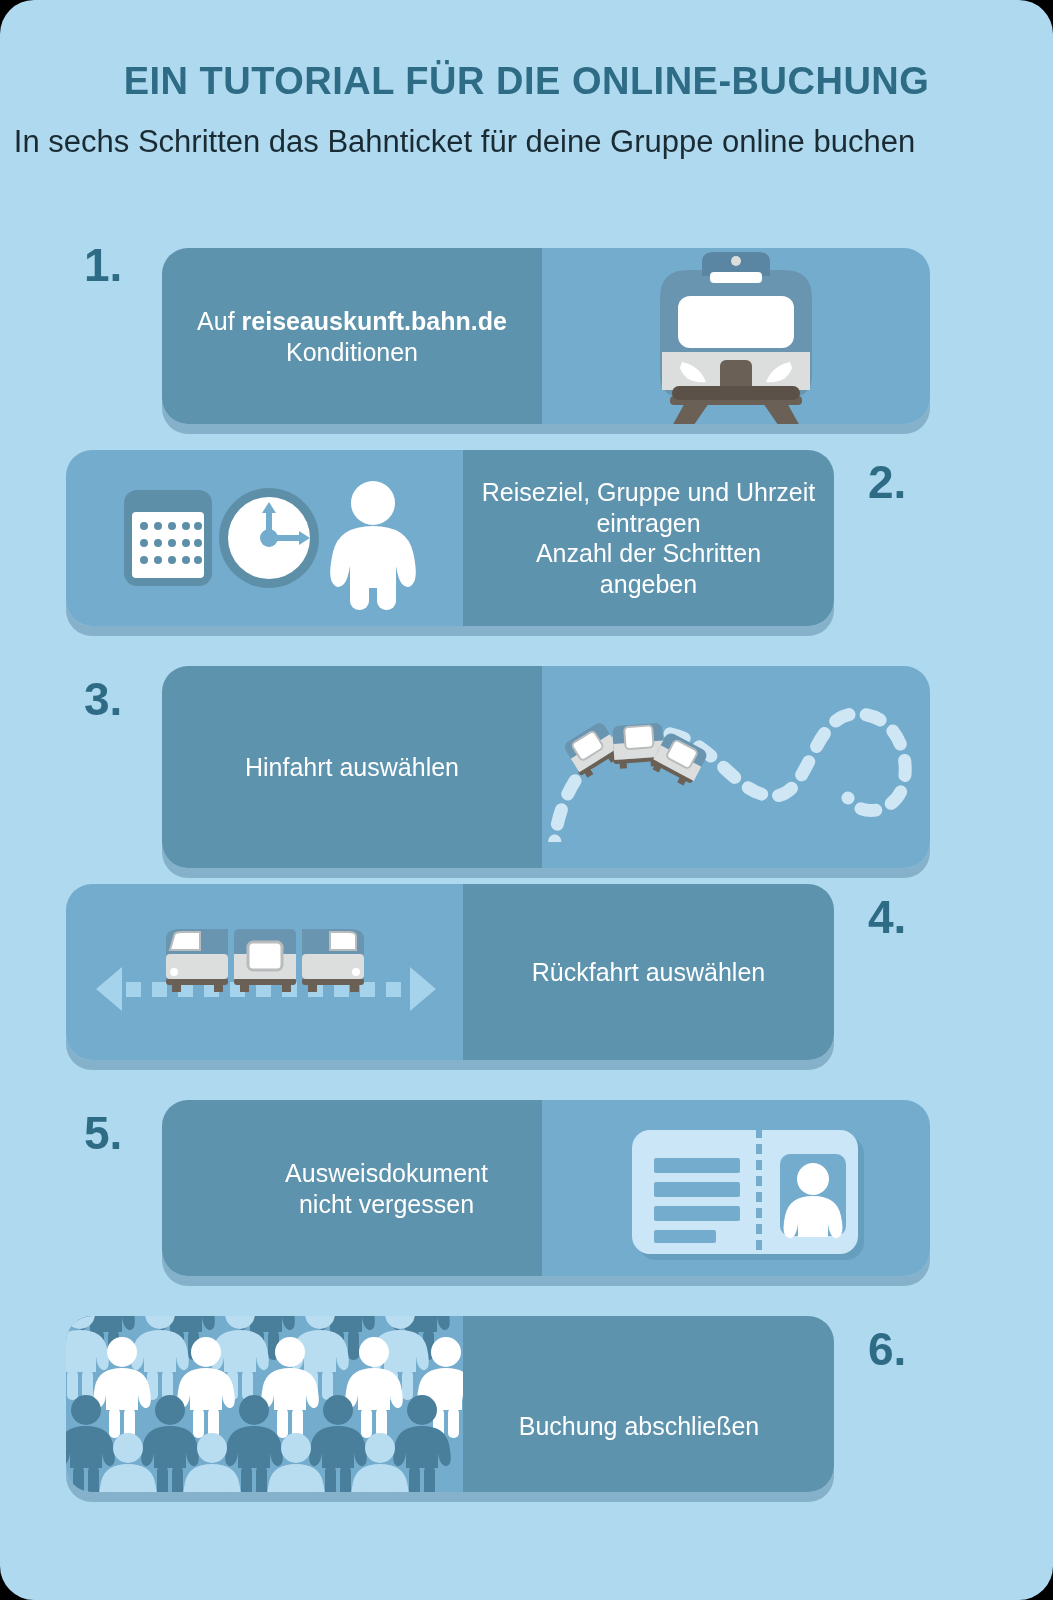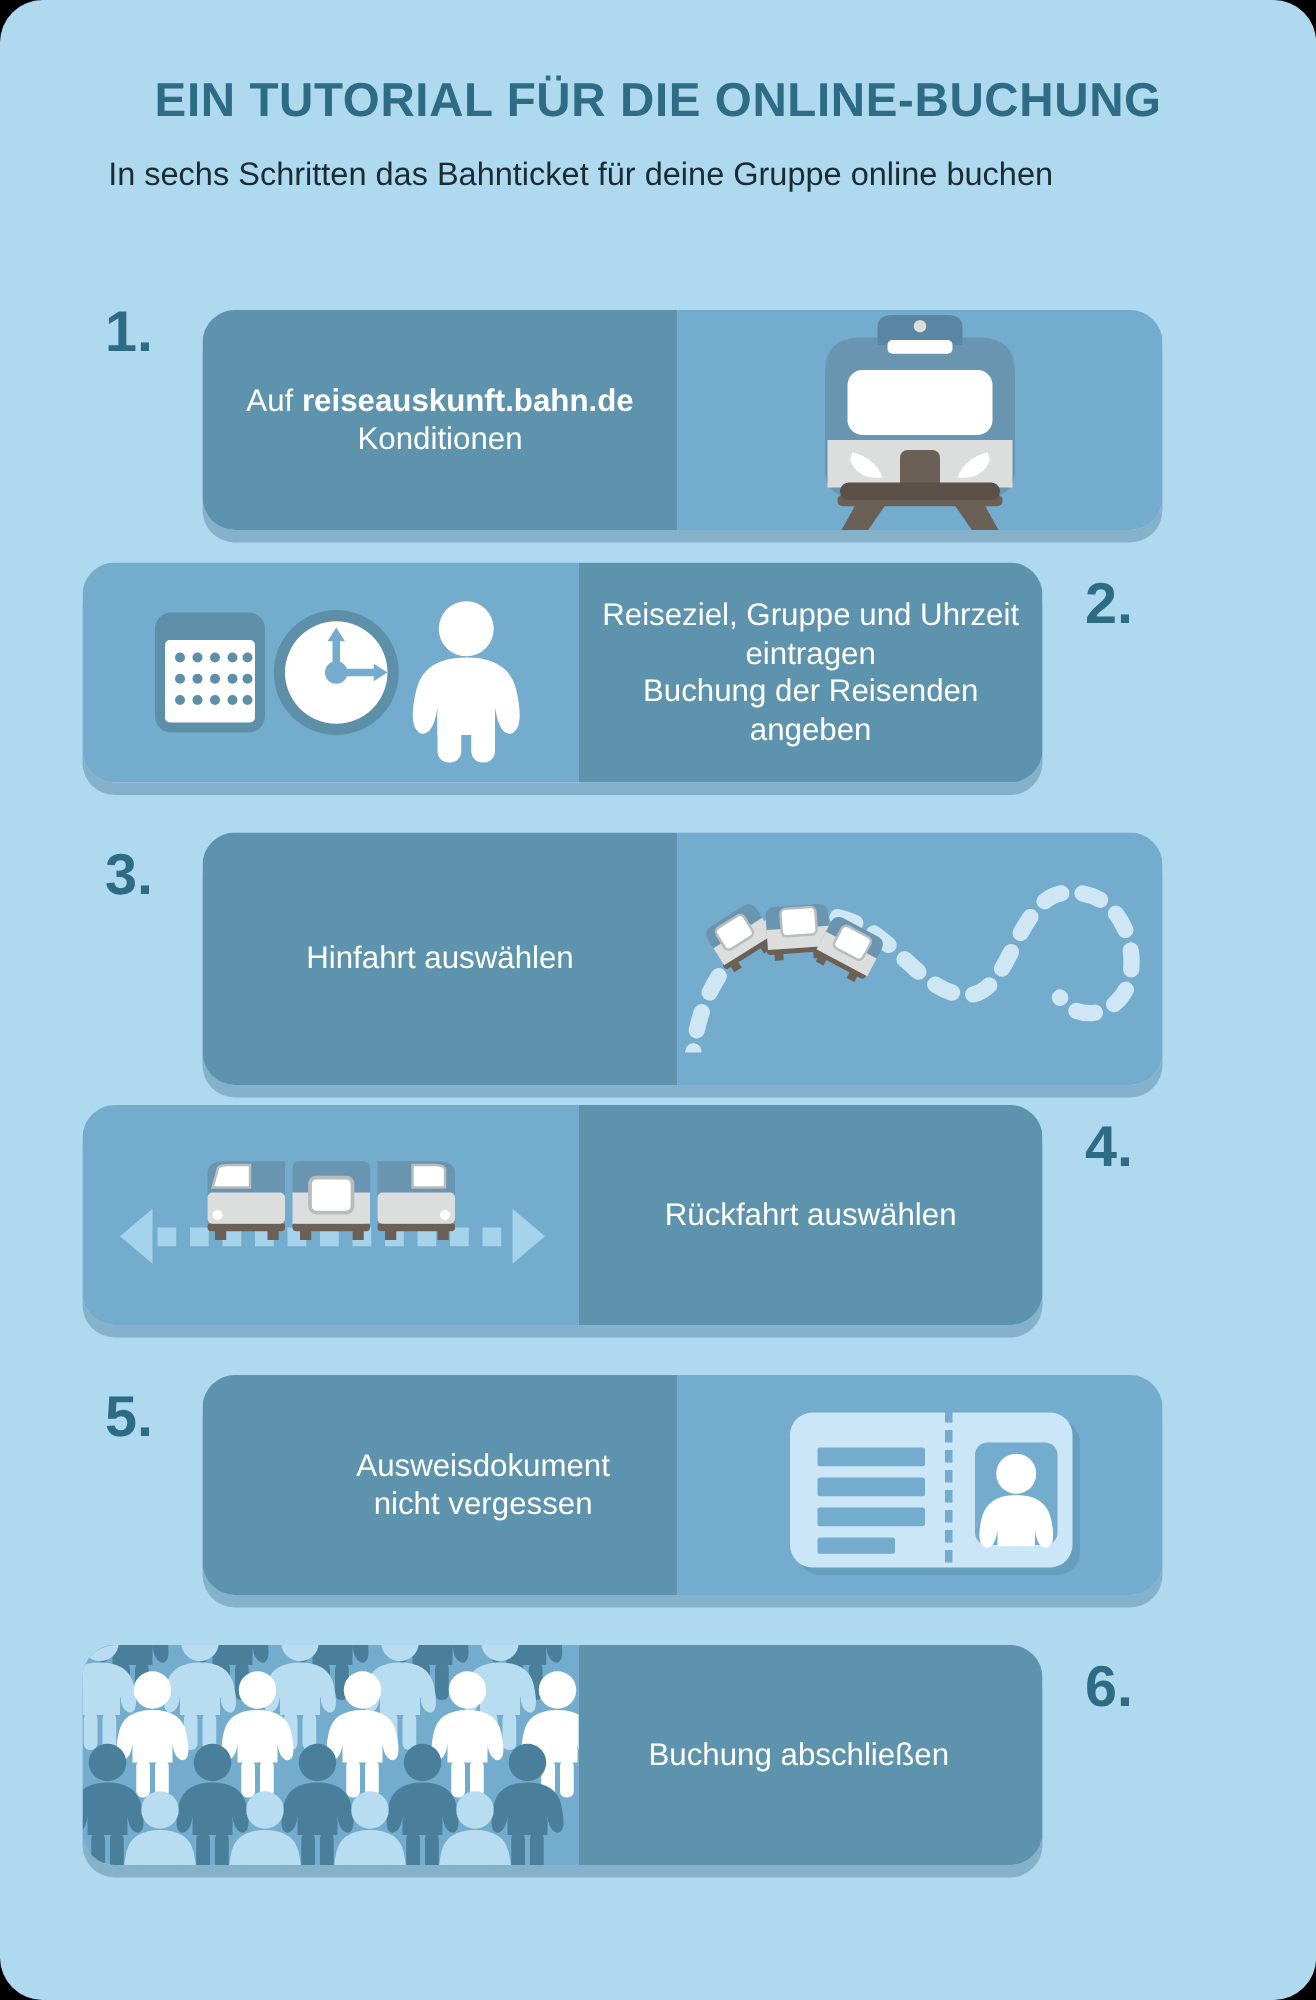--- a/index.html
+++ b/index.html
@@ -22,21 +22,21 @@
     position:absolute;left:0;top:60px;width:1053px;
     text-align:center;
     font-size:38px;font-weight:bold;
     letter-spacing:.5px;
     color:#2e6b85;
     white-space:nowrap;
   }
   .subtitle{
     position:absolute;left:0;top:124px;width:929px;
     text-align:center;
-    font-size:26px;
+    font-size:31px;
     color:#1b2b33;
     white-space:nowrap;
   }
 
   
   .step{position:absolute;}
   .bar{
     position:absolute;
     border-radius:26px;
     overflow:hidden;
@@ -111,21 +111,21 @@
 
   <div class="step">
     <div class="num" style="left:868px;top:455px;">2.</div>
     <div class="bar" style="left:66px;top:450px;width:768px;height:176px;">
       <div class="half light" style="left:0;width:397px;"></div>
       <div class="half dark" style="left:397px;width:371px;"></div>
 
       <div class="label" style="left:397px;width:371px;">
         <span>Reiseziel, Gruppe und Uhrzeit</span><br>
         <span>eintragen</span><br>
-        <span>Buchung der Reisenden</span><br>
+        <span>Anzahl der Schritten</span><br>
         <span>angeben</span>
       </div>
 
       <div class="art" style="left:0;width:397px;">
         <svg width="397" height="176" viewBox="0 0 397 176">
 
           <g>
             <rect x="58" y="40" width="88" height="96" rx="13" fill="#5d8fa8"></rect>
             <rect x="66" y="62" width="72" height="66" rx="4" fill="#ffffff"></rect>
             <g fill="#5d8fa8">
@@ -317,21 +317,21 @@
       </div>
     </div>
   </div>
 
   <div class="step">
     <div class="num" style="left:868px;top:1322px;">6.</div>
     <div class="bar" style="left:66px;top:1316px;width:768px;height:176px;">
       <div class="half light" style="left:0;width:397px;"></div>
       <div class="half dark" style="left:397px;width:371px;"></div>
 
-      <div class="label" style="left:397px;width:352px;">
+      <div class="label" style="left:397px;width:352px;margin-top:22px;">
         <span>Buchung abschließen</span>
       </div>
 
       <div class="art" style="left:0;width:397px;">
         <svg width="397" height="176" viewBox="0 0 397 176">
           <defs>
             <g id="pp">
               <circle cx="0" cy="-34" r="15"></circle>
               <path d="M0 -18 q-23 0 -27 18 q-3 14 -1 19 q3 6 8 1 q3 -3 4 -11 v15 h32 v-15 q1 8 4 11 q5 5 8 -1 q2 -5 -1 -19 q-4 -18 -27 -18 Z"></path>
               <rect x="-13" y="22" width="11" height="30" rx="5"></rect>

